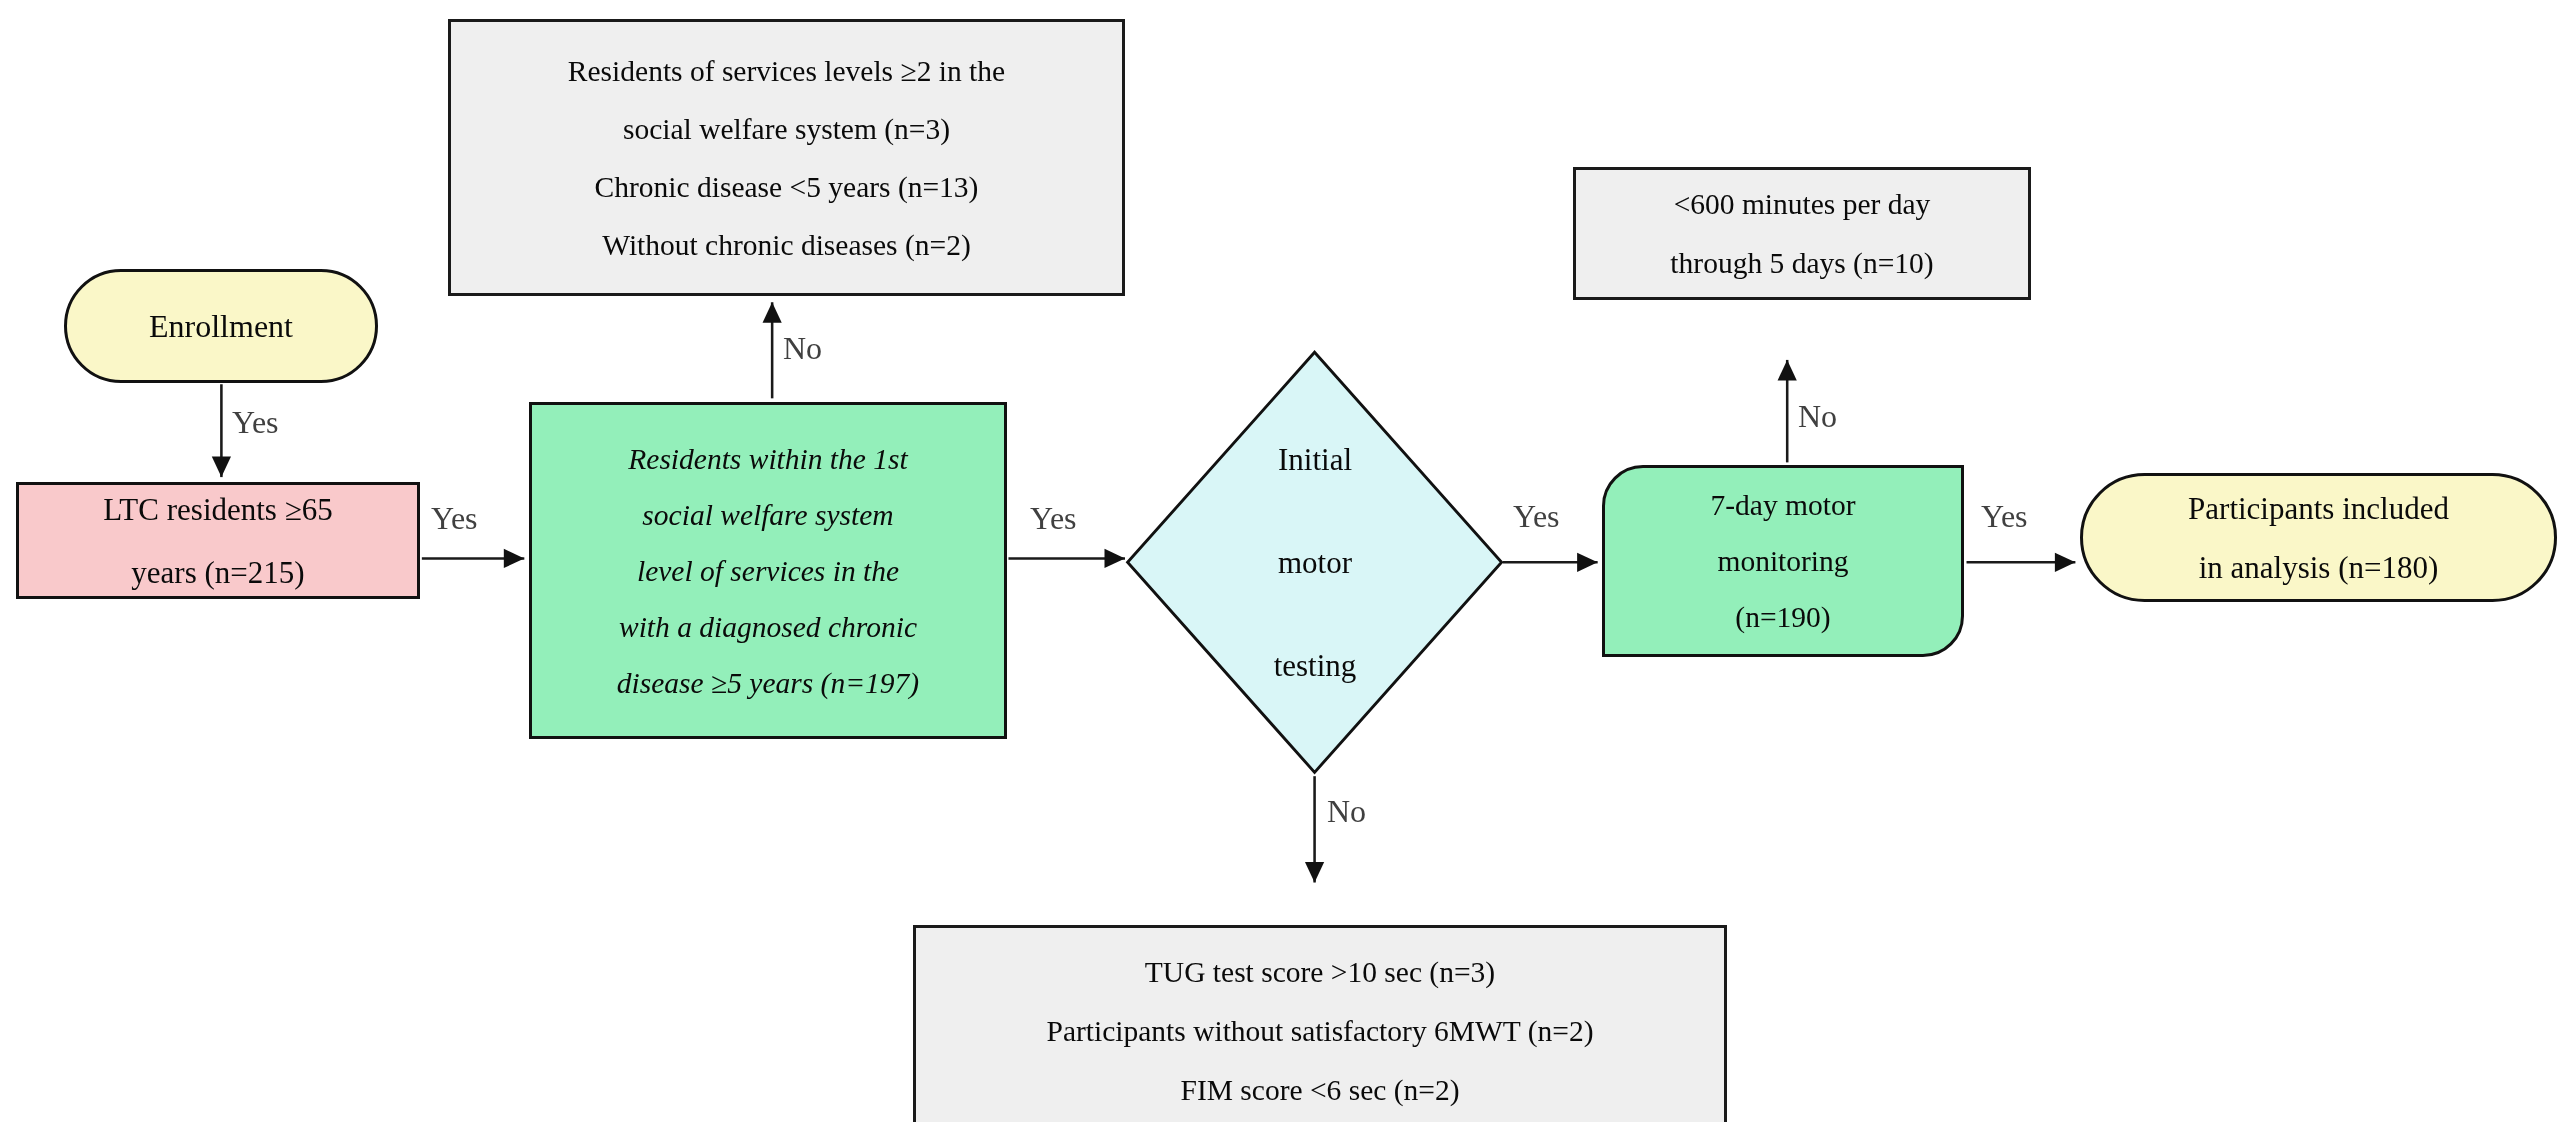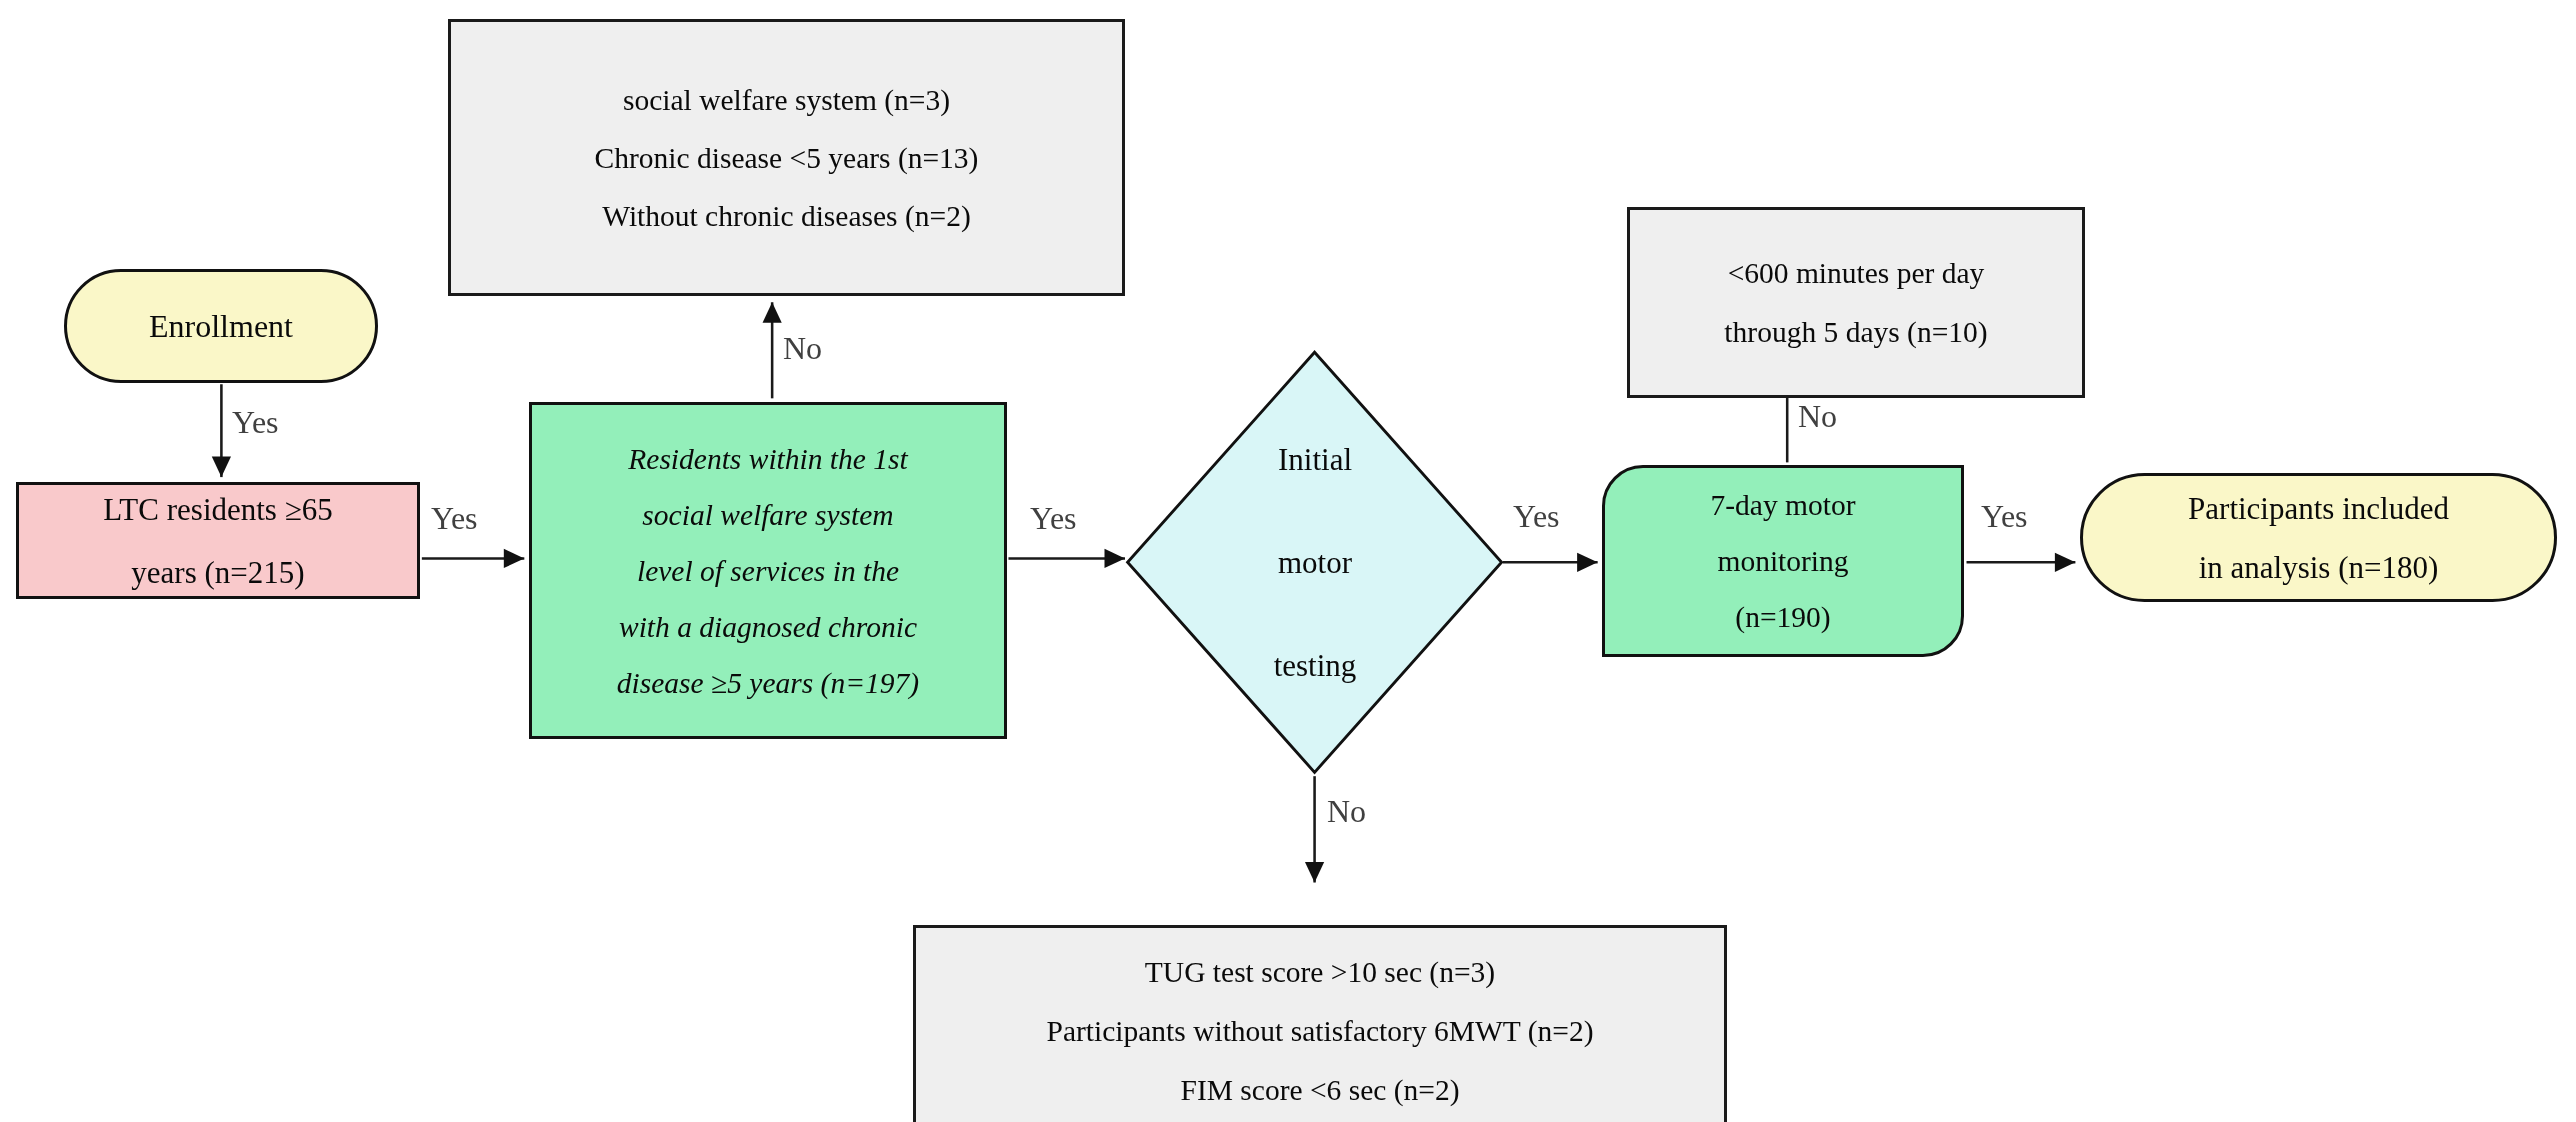--- a/index.html
+++ b/index.html
@@ -28,21 +28,21 @@
   #node-enrollment { left: 64px; top: 269px; width: 314px; height: 114px; border-radius: 58px; font-size: 32px; line-height: 59px; }
   #node-included   { left: 2080px; top: 473px; width: 477px; height: 129px; border-radius: 85px; font-size: 31px; line-height: 59px; }
 
   
   #node-ltc { left: 16px; top: 482px; width: 404px; height: 117px; background: #F9C9CB; border: 3.2px solid #111; font-size: 31px; line-height: 63px; align-items: center; }
 
   
   .exclusion { background: #EFEFEF; border: 3.8px solid #1a1a1a; font-size: 29.5px; }
   #node-excl-enrollment { left: 448px;  top: 19px;   width: 677px; height: 277px; line-height: 58px; }
   #node-excl-motor      { left: 913px; top: 887px; width: 814px; height: 213px; line-height: 59px; margin-top: 38px; }
-  #node-excl-monitor    { left: 1627px; top: 167px;  width: 458px;  height: 191px; line-height: 59px; margin-top: 40px; }
+  #node-excl-monitor    { left: 1573px; top: 167px;  width: 458px;  height: 133px; line-height: 59px; }
 
   
   .process { background: #93EFBA; border: 3.2px solid #111; font-size: 29.5px; }
   #node-first-level { left: 529px;  top: 402px; width: 478px; height: 337px; line-height: 56px; font-style: italic; }
   #node-monitoring  { left: 1602px; top: 465px; width: 362px; height: 192px; line-height: 56px; border-radius: 41px 0 41px 0; }
 
   
   #node-decision-text { left: 1129px; top: 351px; width: 372px; height: 423px; font-size: 31px; line-height: 55px; background: transparent; border: none; gap: 48px; }
 
   .edge-label {
@@ -82,20 +82,21 @@
   <div class="node terminal" id="node-enrollment">
     <div class="ln">Enrollment</div>
   </div>
 
   <div class="node" id="node-ltc">
     <div class="ln">LTC residents ≥65</div>
     <div class="ln">years (n=215)</div>
   </div>
 
   <div class="node exclusion" id="node-excl-enrollment">
+    <div class="ln">Residents of services levels ≥2 in the</div>
     <div class="ln">social welfare system (n=3)</div>
     <div class="ln">Chronic disease &lt;5 years (n=13)</div>
     <div class="ln">Without chronic diseases (n=2)</div>
   </div>
 
   <div class="node process" id="node-first-level">
     <div class="ln">Residents within the 1st</div>
     <div class="ln">social welfare system</div>
     <div class="ln">level of services in the</div>
     <div class="ln">with a diagnosed chronic</div>

